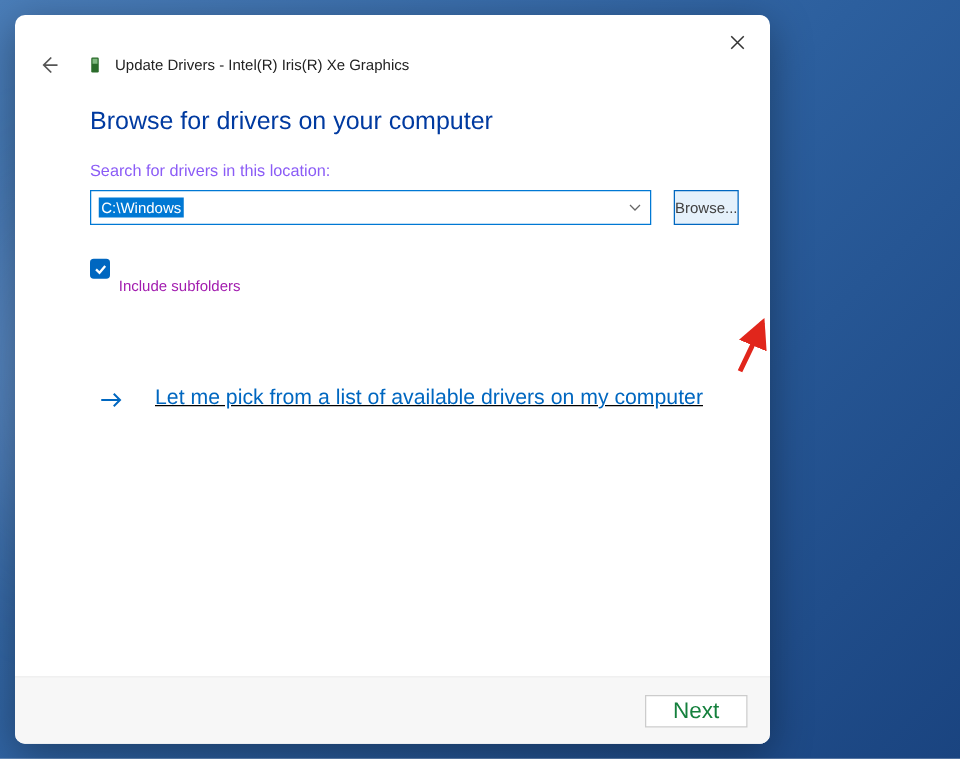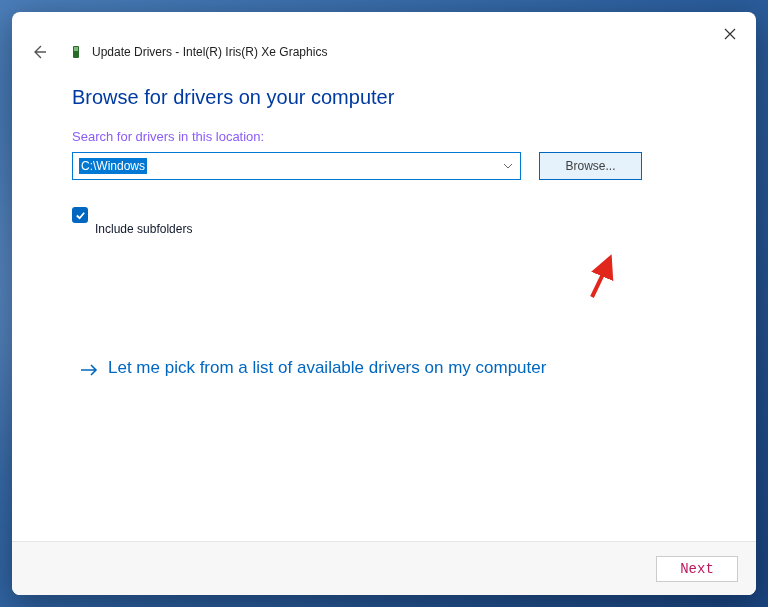--- a/index.html
+++ b/index.html
@@ -16,21 +16,21 @@
     body::before {
       content: '';
       position: absolute;
       top: 100px; left: -80px;
       width: 400px; height: 400px;
       background: radial-gradient(circle, rgba(180,210,255,0.5), transparent 70%);
       filter: blur(40px);
     }
     .window {
       position: relative;
-      width: 744px;
+      width: 604px;
       height: 583px;
       background: #fff;
       border-radius: 8px;
       box-shadow: 0 8px 32px rgba(0,0,0,0.35);
       display: flex;
       flex-direction: column;
     }
     .titlebar {
       display: flex;
       align-items: center;
@@ -136,27 +136,28 @@
       gap: 7px;
     }
     .checkbox {
       width: 16px; height: 16px;
       background: #0067c0;
       border-radius: 3px;
       display: flex; align-items: center; justify-content: center;
       cursor: pointer;
     }
     .checkbox svg { width: 11px; height: 11px; }
-    .checkbox-label { font-size: 12px; color: #0f172a; margin-top: 28px; }
+    .checkbox-label { font-size: 12px; color: #a21caf; margin-top: 28px; }
     .option-block {
-      margin-top: 114px;
+      margin-top: 64px;
       padding: 8px 10px 10px 8px;
       cursor: pointer;
       display: flex;
-      gap: 10px;
+      gap: 26px;
+      text-decoration: underline;
     }
     .option-arrow {
       color: #0067c0;
       font-size: 18px;
       margin-top: 2px;
       flex: 0 0 auto;
     }
     .option-title {
       color: #0067c0;
       font-size: 17px;
@@ -178,24 +179,23 @@
       justify-content: flex-end;
       gap: 8px;
       padding: 0 18px;
       border-radius: 0 0 8px 8px;
     }
     .btn {
       min-width: 82px;
       height: 26px;
       border: 1px solid #ccc;
       background: #fff;
-      font-size: 14px;
-      color: #be185d;
-      cursor: pointer;
-      font-family: Liberation Mono, monospace;
+      font-size: 18px;
+      color: #15803d;
+      cursor: pointer;
     }
     .arrow-annotation {
       position: absolute;
       top: 240px;
       left: 570px;
       pointer-events: none;
     }
     .arrow-annotation svg { width: 40px; height: 50px; }
   </style>
 </head>

